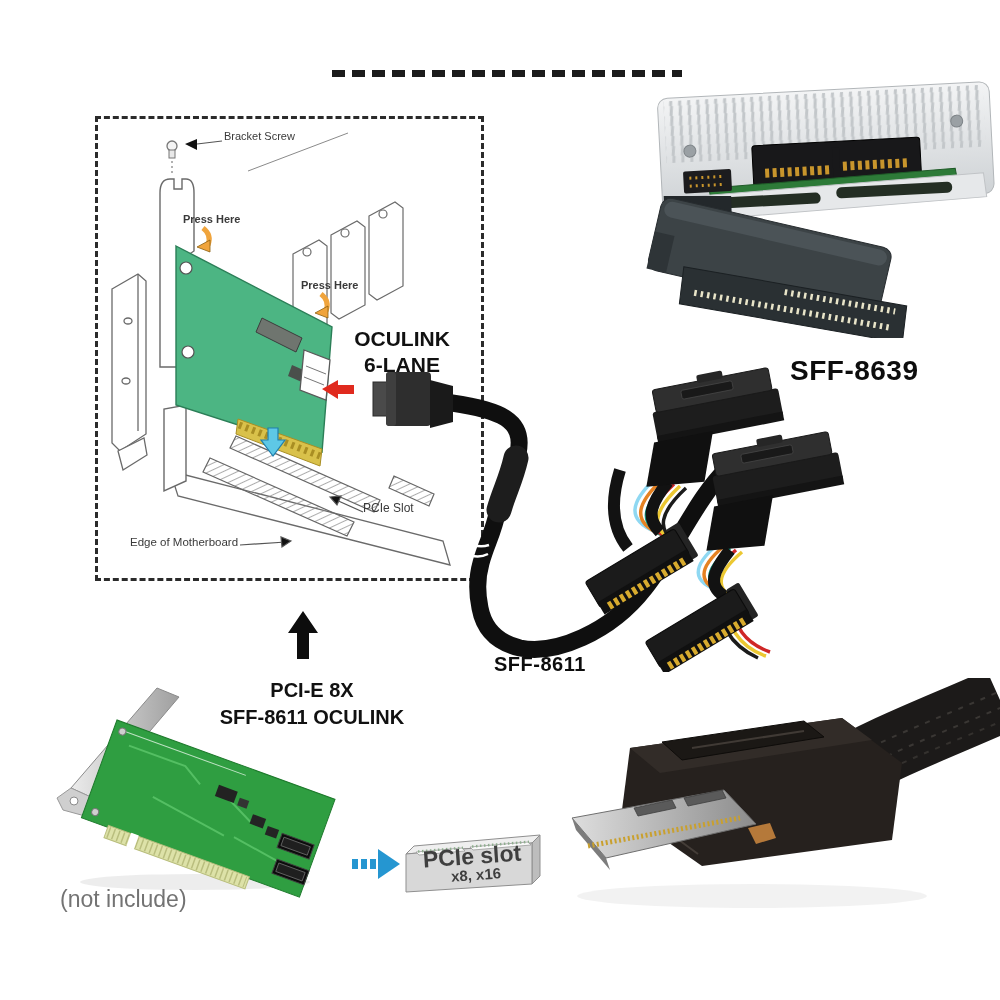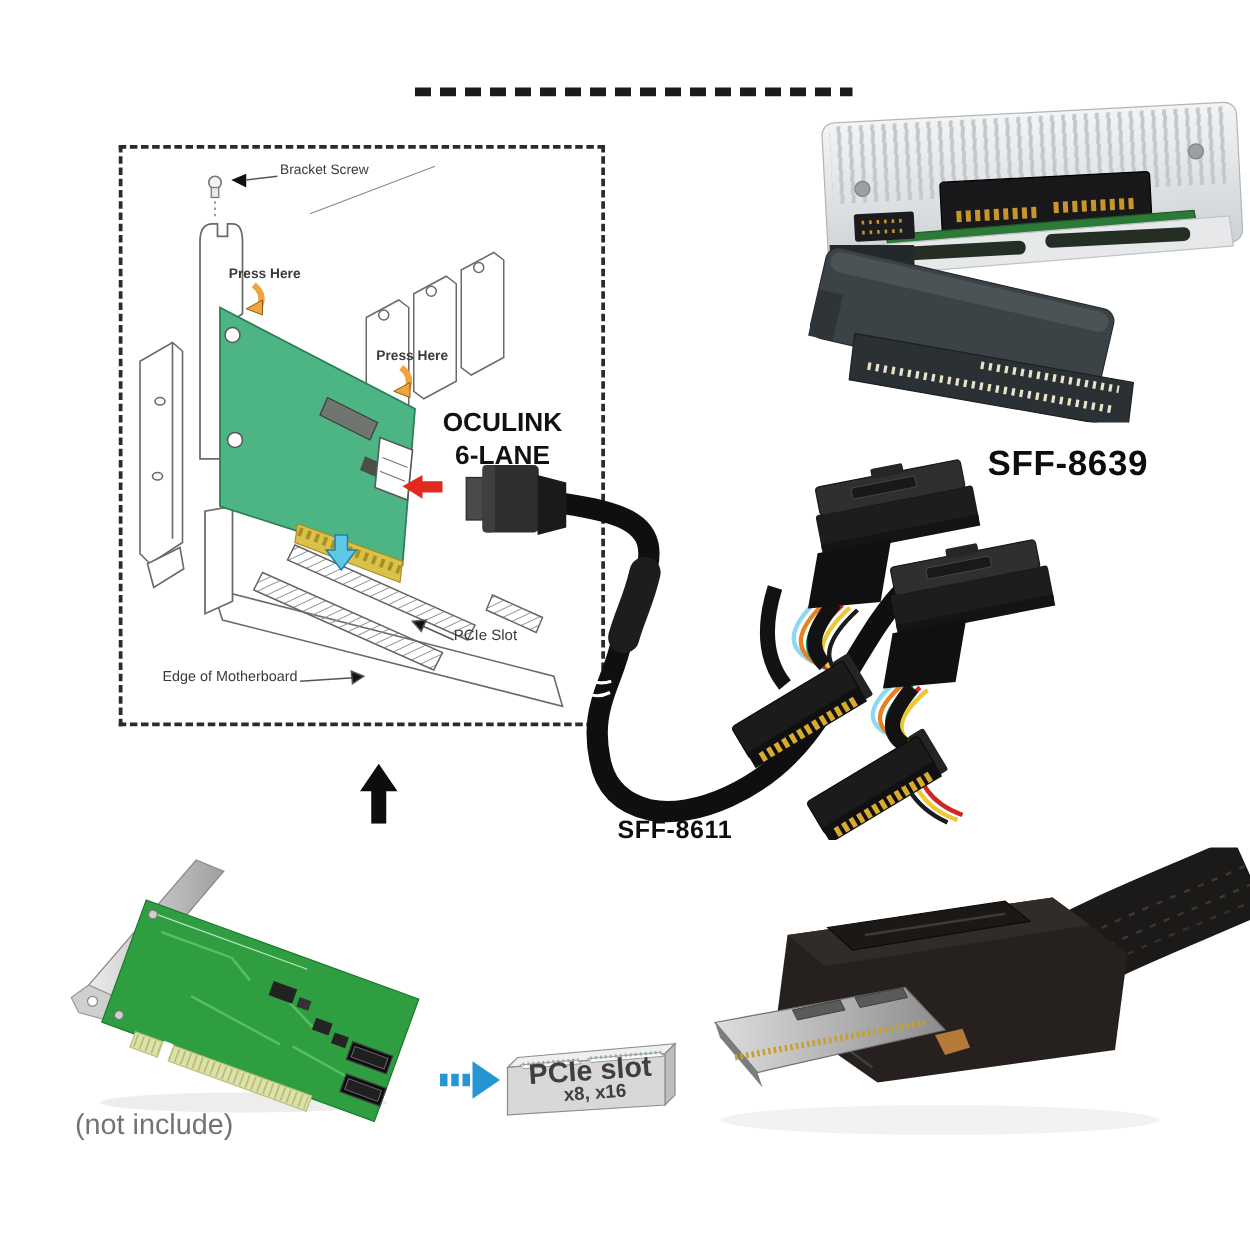--- a/index.html
+++ b/index.html
@@ -237,20 +237,24 @@
         <use href="#sataHead"></use>
       </g>
   </svg>
 
   <div class="big-label" style="left:494px;top:653px;font-size:20px;">SFF-8611</div>
 
   <svg class="abs" style="left:288px;top:611px;" width="30" height="48" viewBox="0 0 30 48">
     <polygon points="15,0 30,22 21,22 21,48 9,48 9,22 0,22" fill="#0d0d0d"></polygon>
   </svg>
 
+  <div class="callout" style="left:192px;top:667px;width:240px;font-size:20px;line-height:27px;">
+    <div>PCI-E 8X</div>
+    <div>SFF-8611 OCULINK</div>
+  </div>
 
   <svg class="abs" style="left:45px;top:686px;" width="310" height="215" viewBox="0 0 310 215">
     <defs>
       <linearGradient id="brktGrad" x1="0" y1="0" x2="1" y2="0">
         <stop offset="0" stop-color="#ececec"></stop>
           <stop offset="1" stop-color="#9f9f9f"></stop>
       </linearGradient>
     </defs>
     <ellipse cx="150" cy="196" rx="115" ry="8" fill="rgba(0,0,0,0.07)"></ellipse>
     <g>

